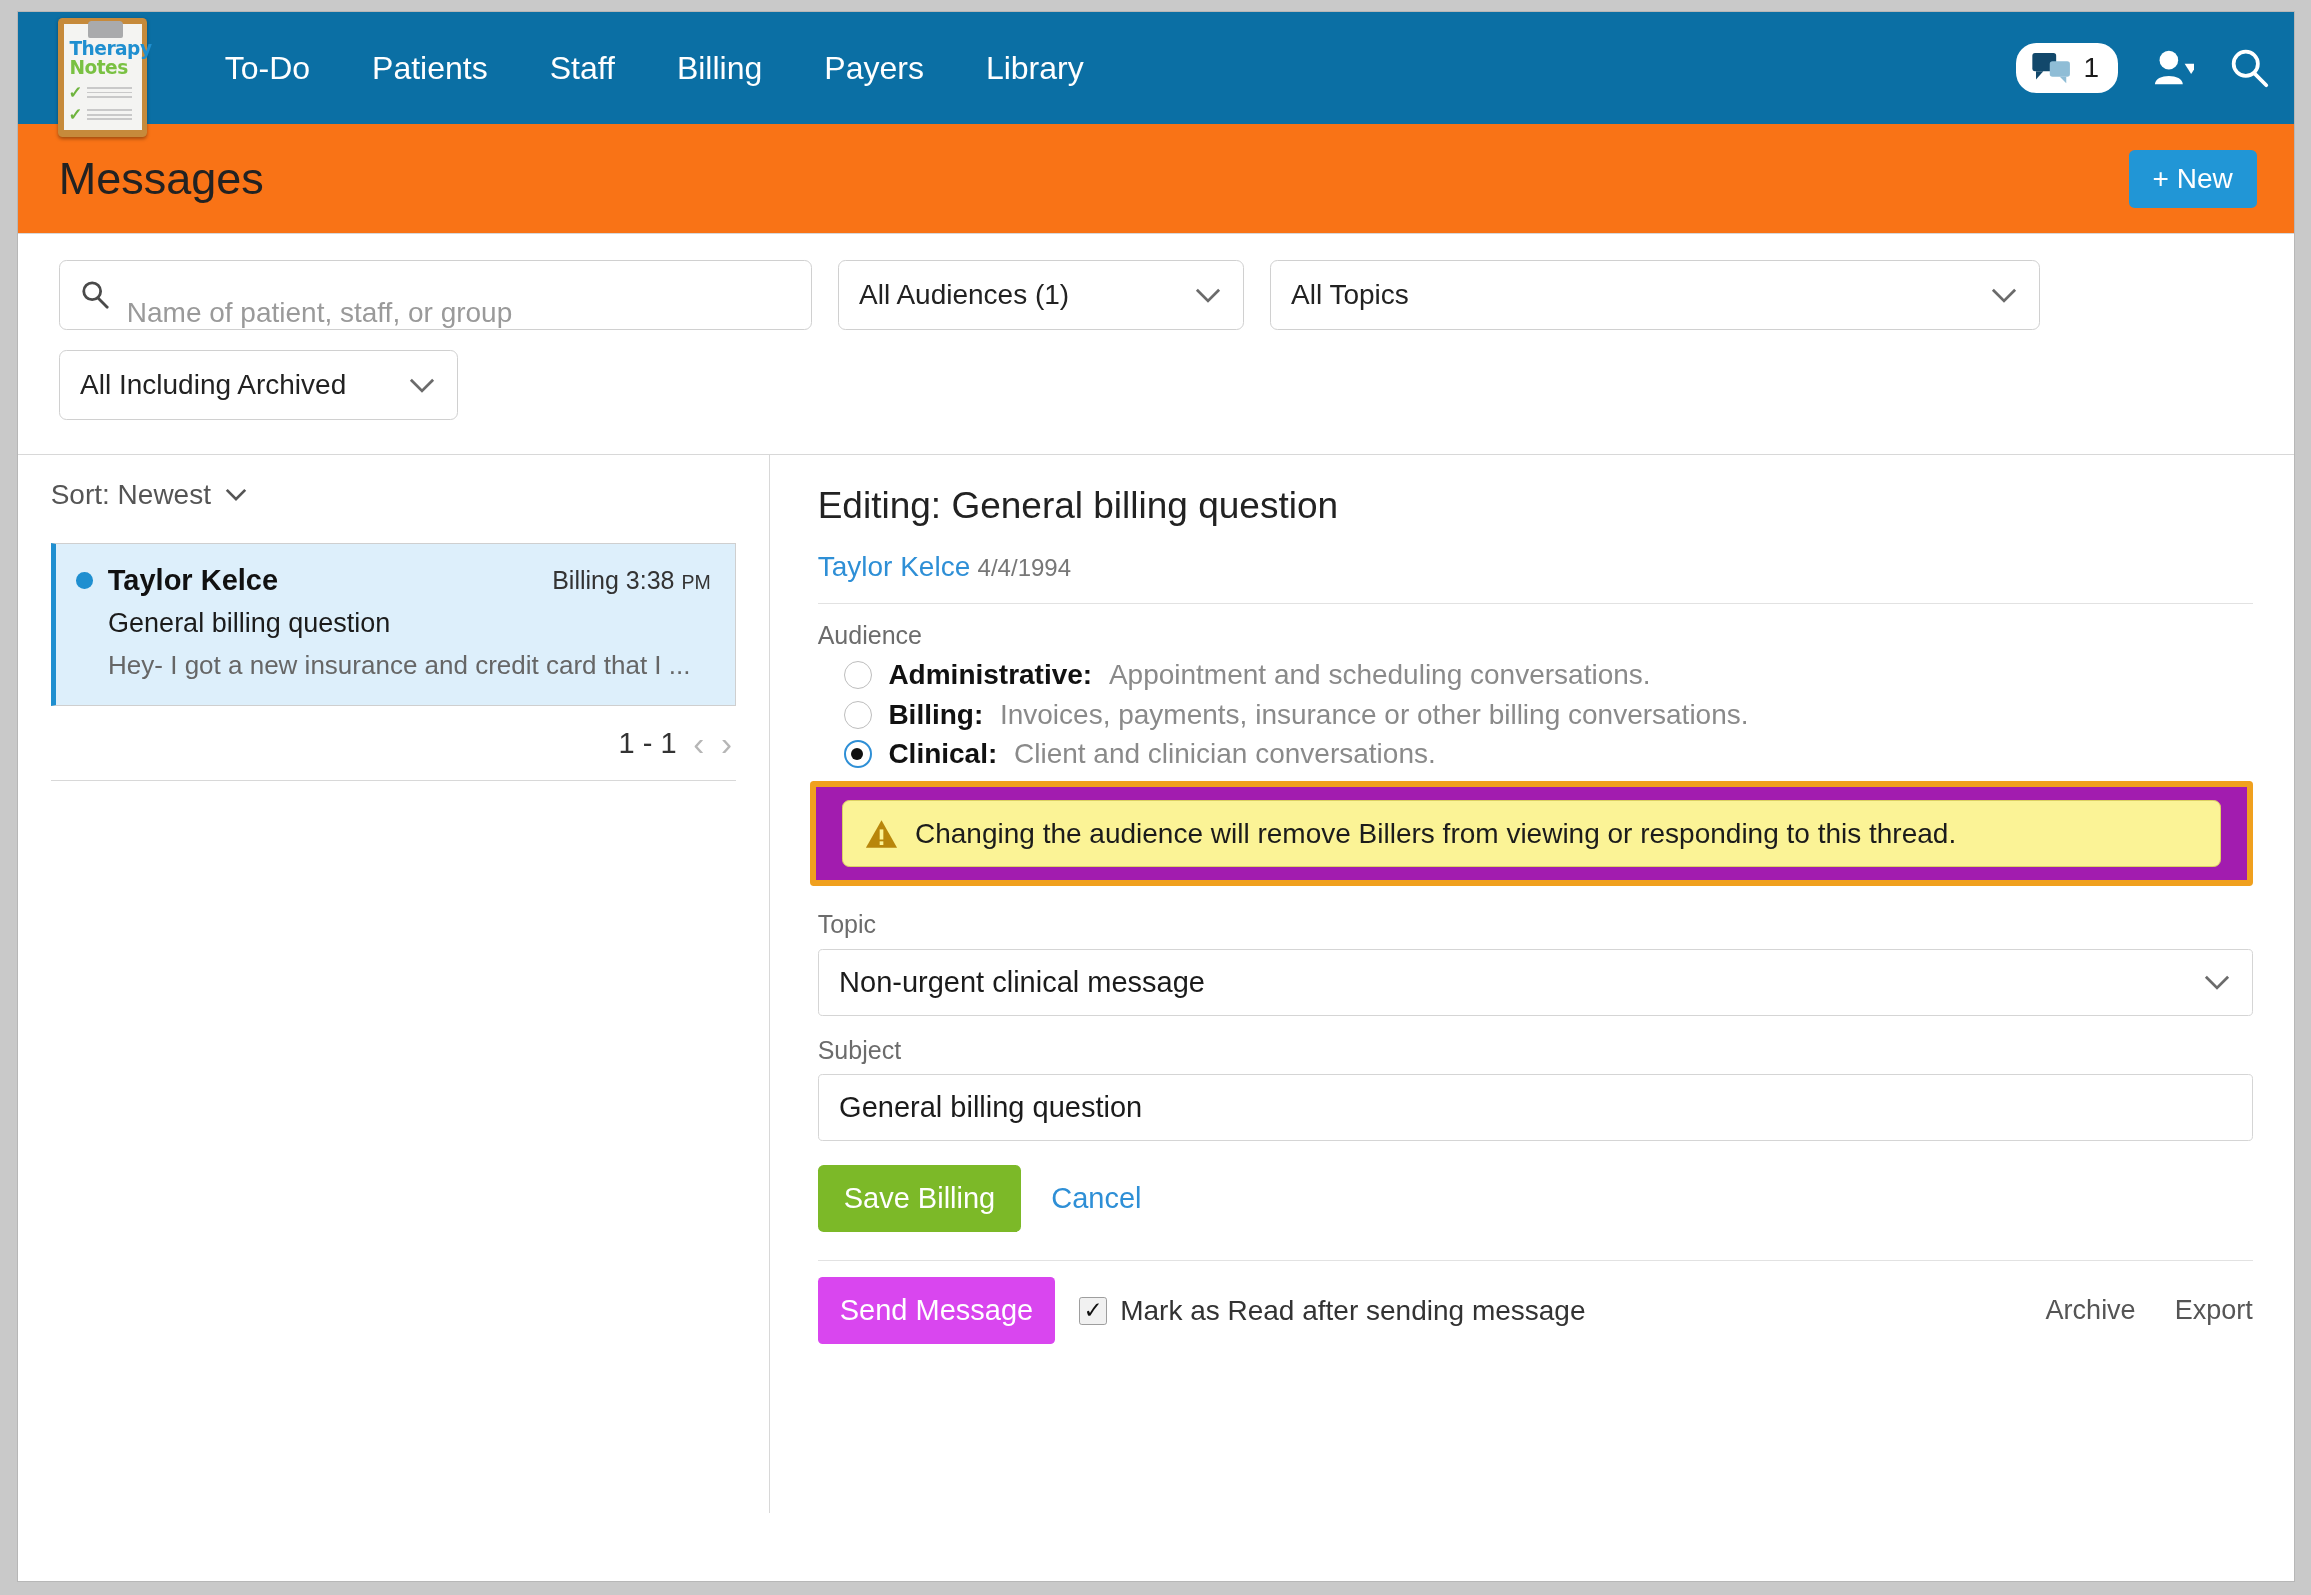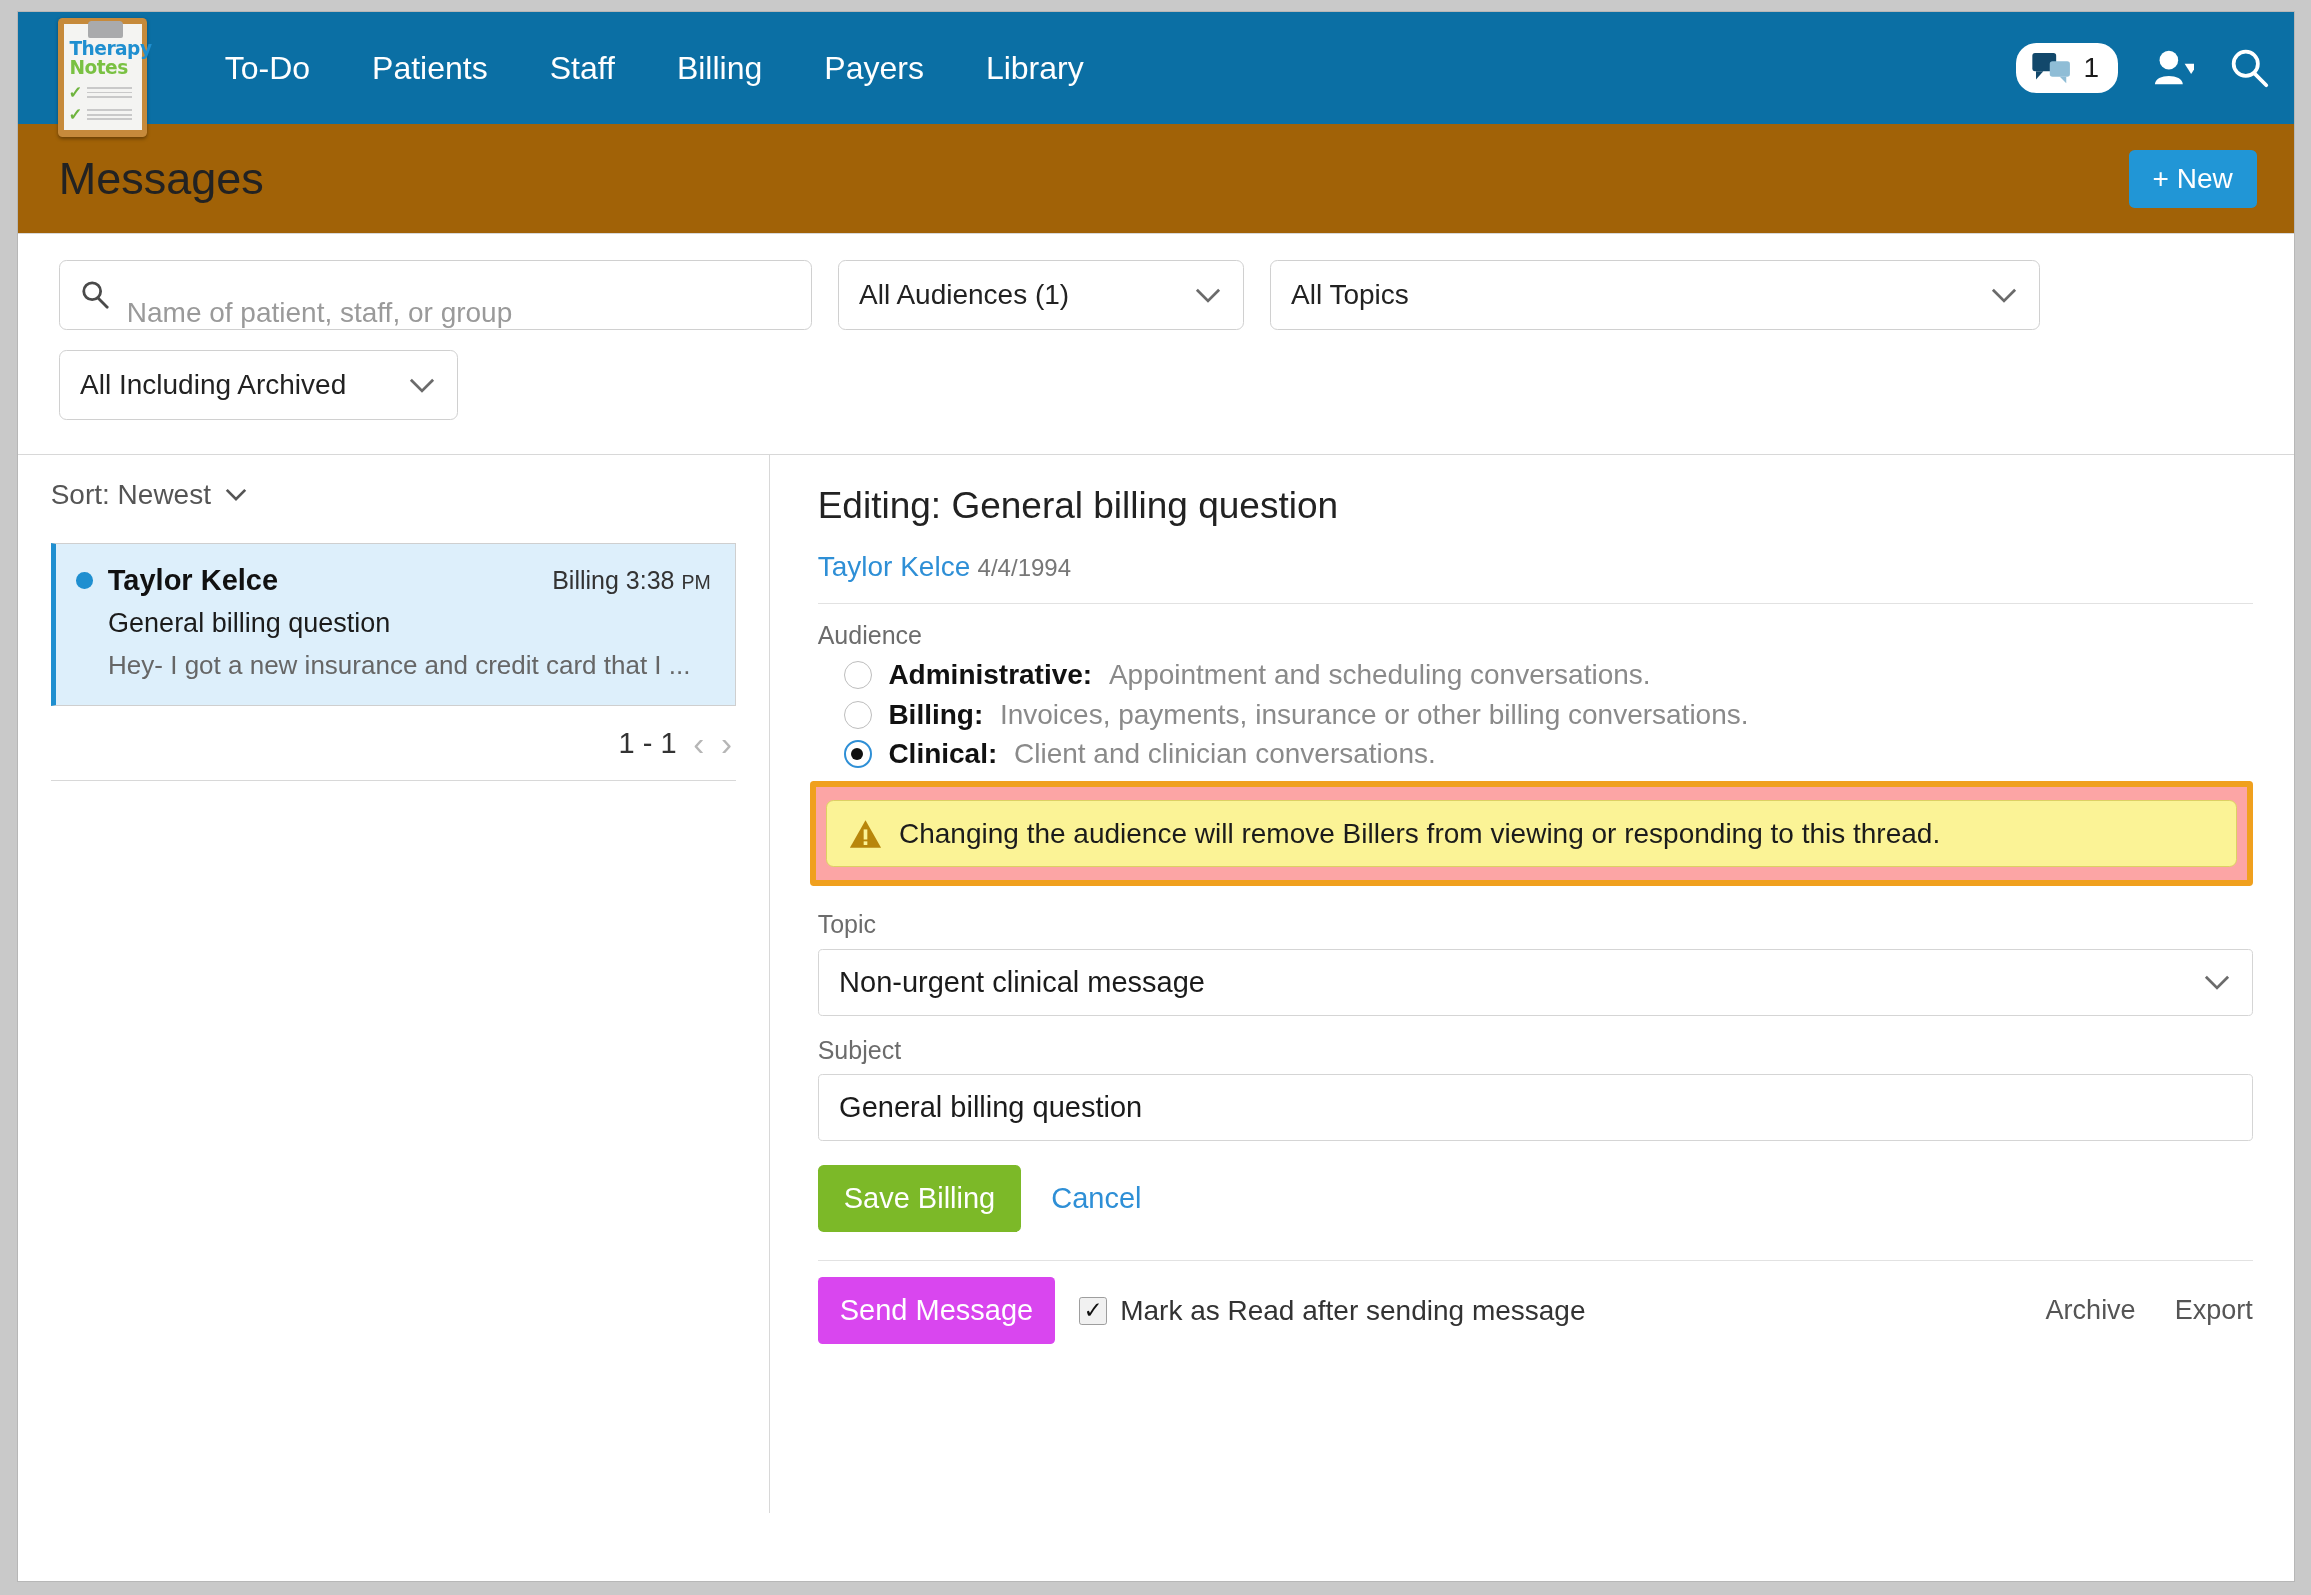--- a/index.html
+++ b/index.html
@@ -105,21 +105,21 @@
     padding: 0 18.6px 0 15px;
     display: flex; align-items: center; gap: 9.3px;
     cursor: pointer;
   }
   #msg-pill .count { font-size: 28px; color: #1b1b1b; }
   .icon-btn { cursor: pointer; display: flex; align-items: center; }
 
   
   #page-header {
     height: 110px;
-    background: #a16207;
+    background: #f97316;
     border-bottom: 1.9px solid #d8d8d8;
     display: flex; align-items: center; justify-content: space-between;
     padding: 0 37px 0 41px;
     position: relative;
   }
   #page-title { font-size: 45px; color: #222; }
   #new-button {
     background: #2196d6;
     color: #fff;
     border: none; border-radius: 5.6px;
@@ -217,23 +217,23 @@
     content: ""; position: absolute;
     left: 5.6px; top: 5.6px; width: 12px; height: 12px;
     border-radius: 50%; background: #111;
   }
   .radio-strong { font-size: 28px; font-weight: bold; color: #111; }
   .radio-desc { font-size: 28px; color: #8a8a8a; }
 
   #warn-wrap {
     border: 6.5px solid #f0a01e;
     border-radius: 3.7px;
-    padding: 13px 10px;
+    padding: 13px 26px;
     margin: 11px 0 24px -7.4px;
-    background: #fca5a5;
+    background: #a21caf;
   }
   #warn-box {
     background: #fbf396;
     border: 1.9px solid #ddd063;
     border-radius: 7.4px;
     padding: 16.7px 22px;
     display: flex; align-items: center; gap: 16.7px;
   }
   #warn-text { font-size: 28px; color: #1b1b1b; }
   .warn-tri { flex: none; }

